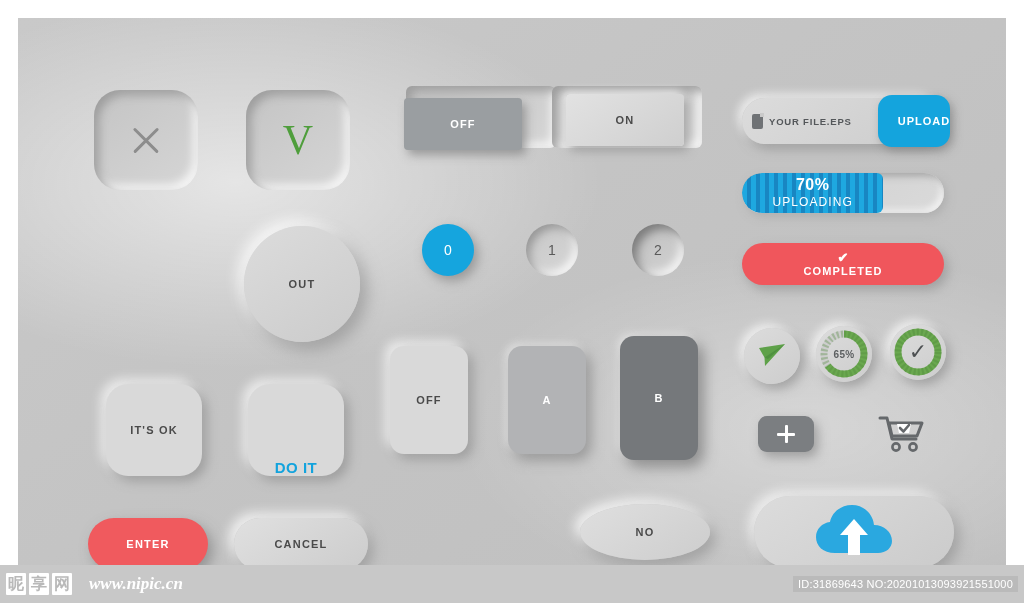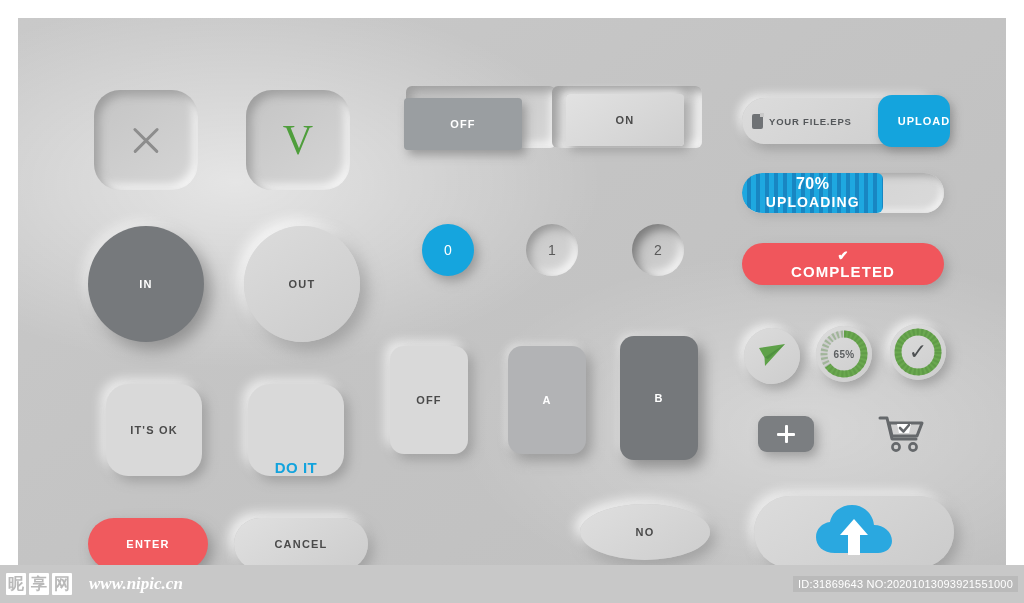--- a/index.html
+++ b/index.html
@@ -321,22 +321,22 @@
   #prog-pct {
     color: #ffffff;
     font-size: 16px;
     font-weight: 700;
     line-height: 1;
     letter-spacing: 0.5px;
     text-align: center;
   }
   #prog-state {
     color: #ffffff;
-    font-size: 14px;
-    font-weight: 700;
+    font-size: 12px;
+    font-weight: 400;
     letter-spacing: 1.1px;
     margin-top: 2px;
   }
 
   
   #completed-bar {
     position: absolute;
     left: 724px; top: 225px;
     width: 202px; height: 42px;
     border-radius: 21px;
@@ -346,21 +346,21 @@
     align-items: center; justify-content: center;
   }
   #completed-check {
     color: #ffffff;
     font-size: 13px;
     line-height: 1;
     font-weight: 700;
   }
   #completed-label {
     color: #ffffff;
-    font-size: 15px;
+    font-size: 11px;
     font-weight: 700;
     letter-spacing: 1.1px;
     margin-top: 1px;
   }
 
   
   .stat-circle {
     position: absolute;
     width: 56px; height: 56px;
     border-radius: 50%;
@@ -493,23 +493,20 @@
     <div class="toggle-track nm-inset" id="tog-off-track"></div>
     <div class="toggle-knob" id="tog-off-knob">
       <span class="lbl">OFF</span>
     </div>
 
     <div class="toggle-track nm-inset" id="tog-on-track"></div>
     <div class="toggle-knob" id="tog-on-knob">
       <span class="lbl">ON</span>
     </div>
 
-    <div class="circle-lg" id="circle-in">
-      <span class="lbl">IN</span>
-    </div>
     <div class="circle-lg" id="circle-out">
       <span class="lbl">OUT</span>
     </div>
 
     <div class="circle-sm" id="num-0">
       <span>0</span>
     </div>
     <div class="circle-sm ring-dent" id="num-1">
       <span>1</span>
     </div>

